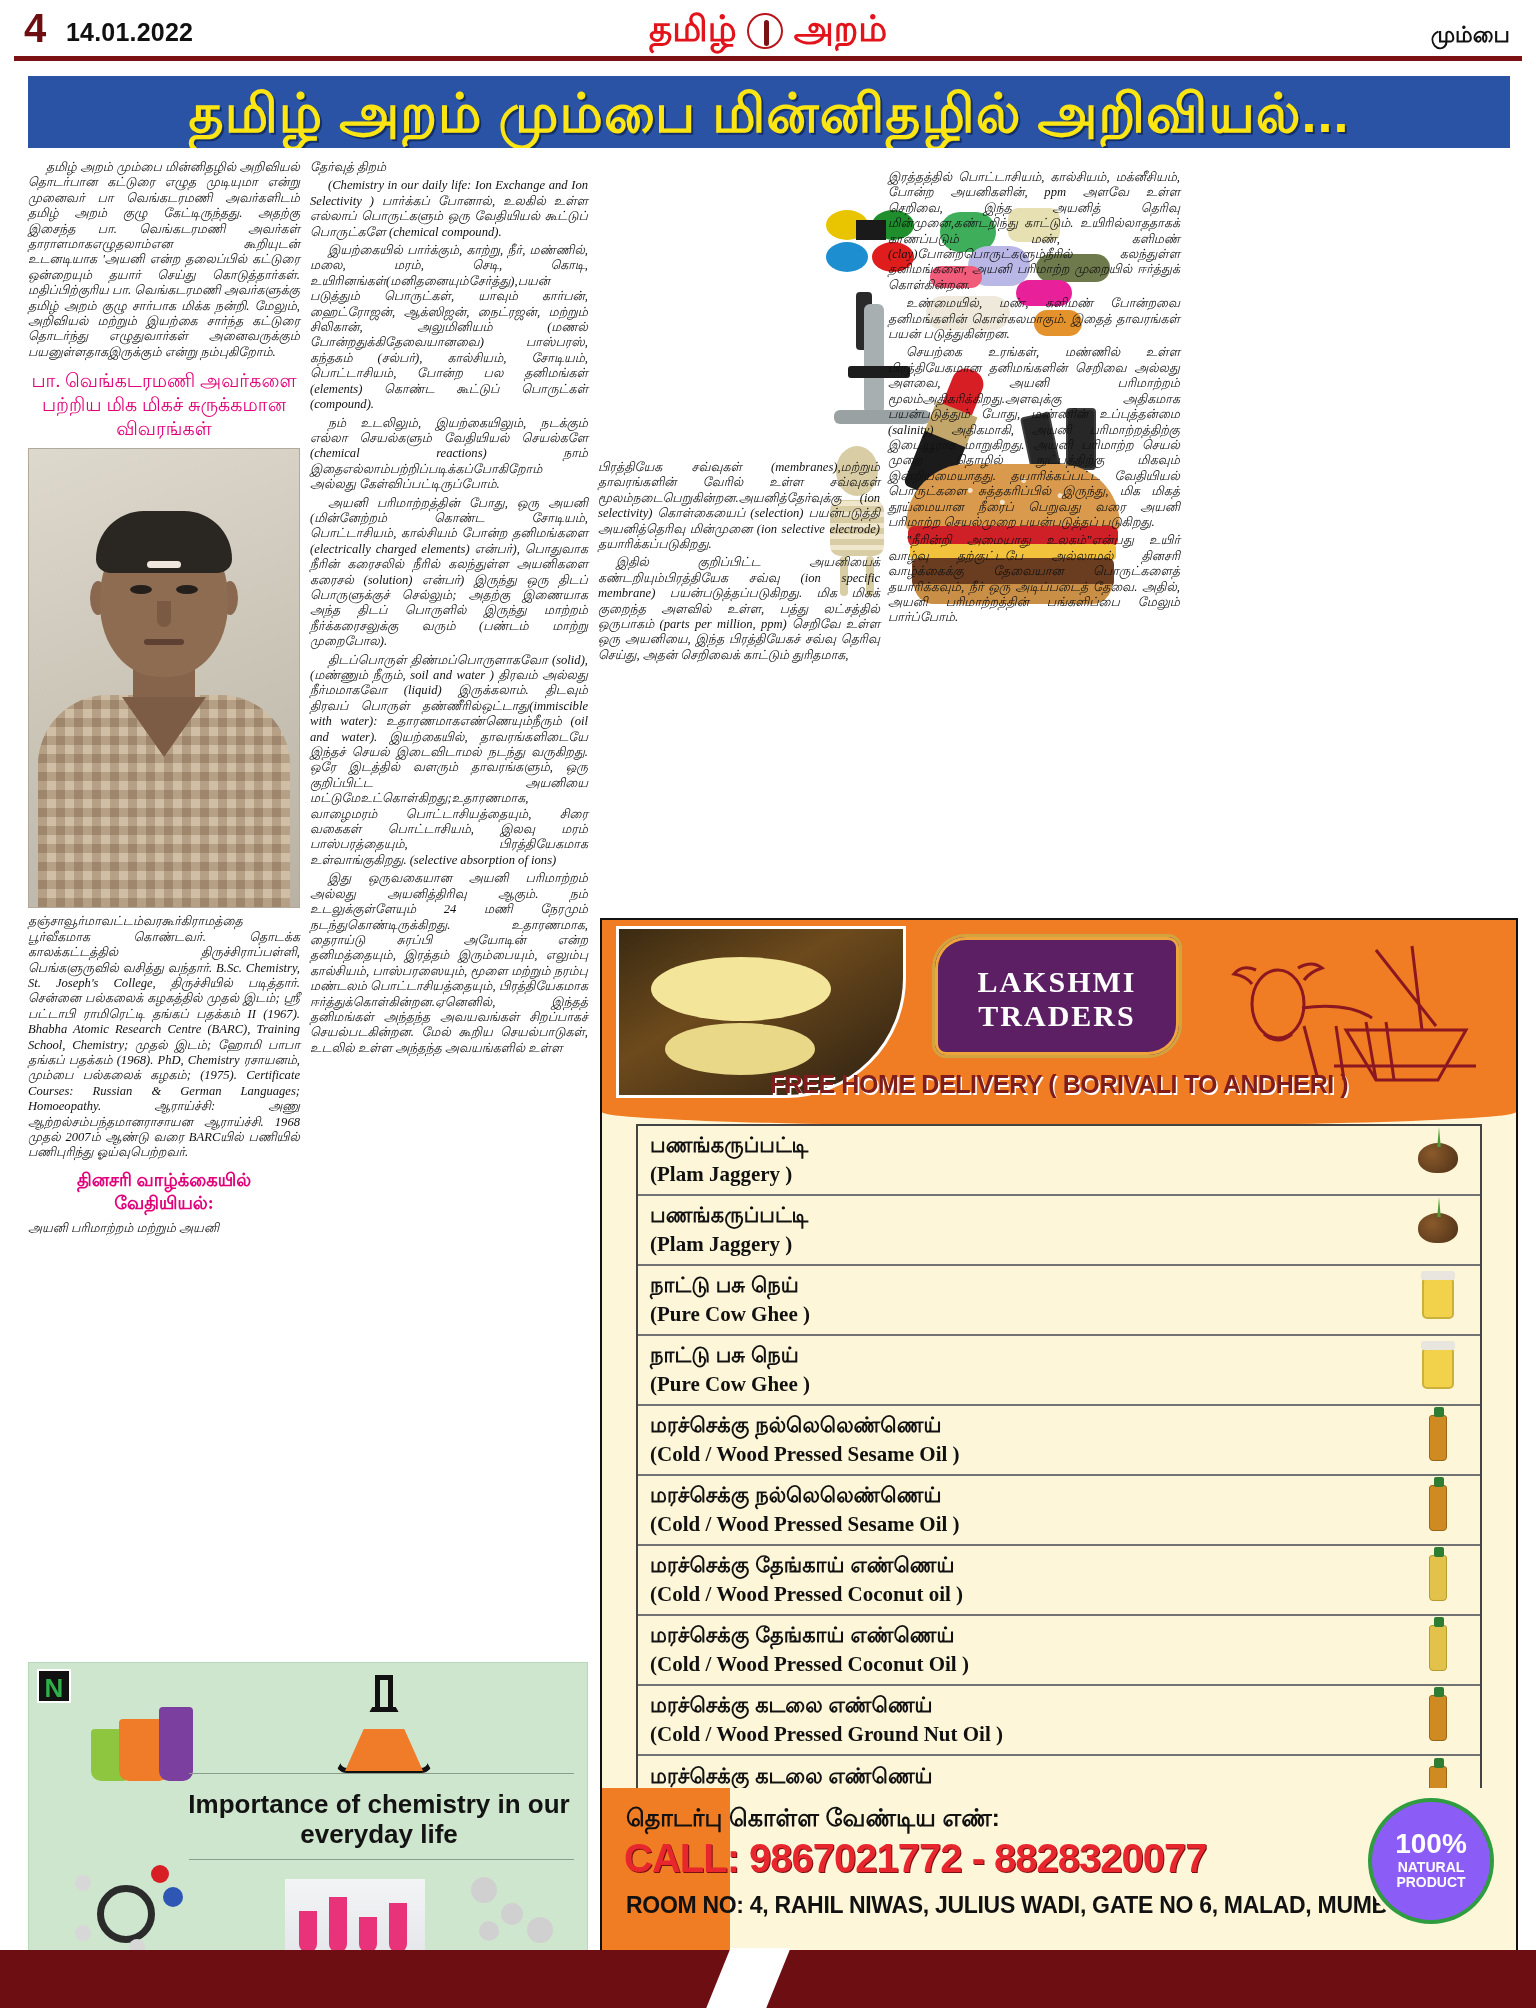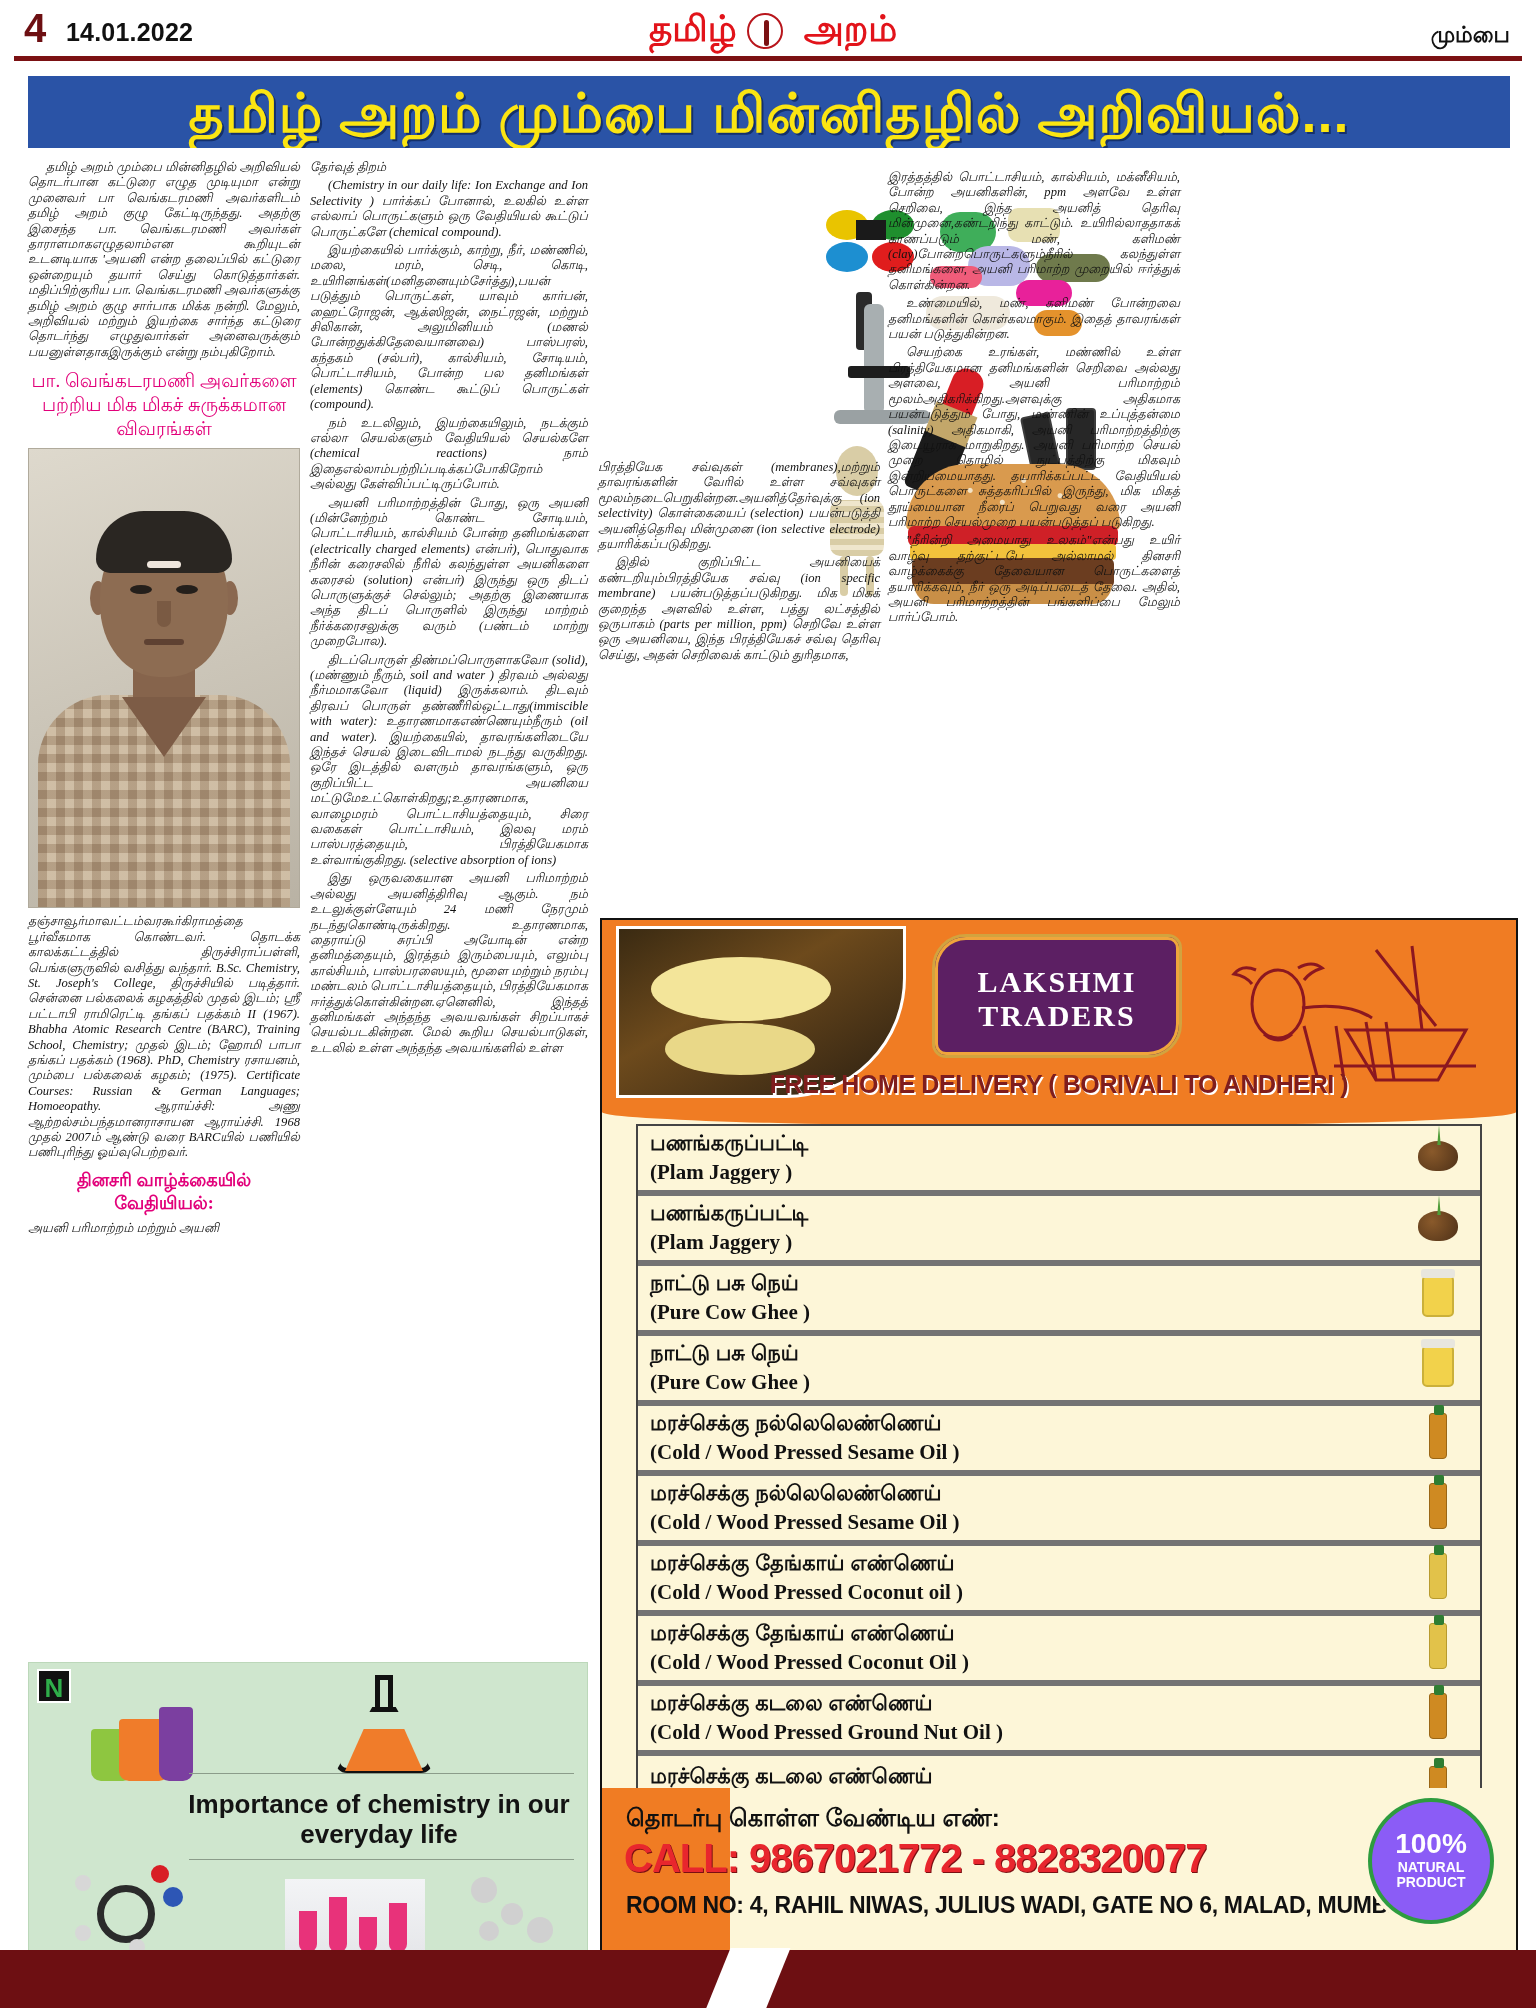--- a/index.html
+++ b/index.html
@@ -9,21 +9,21 @@
     font-family:"Liberation Serif", serif;
   }
   
   .masthead{ position:absolute; left:0; top:0; width:1536px; height:62px; }
   .mh-page{ position:absolute; left:24px; top:6px; font-family:"Liberation Sans",sans-serif;
             font-weight:bold; font-size:40px; color:#6d0f12; }
   .mh-date{ position:absolute; left:66px; top:18px; font-family:"Liberation Sans",sans-serif;
             font-weight:bold; font-size:25px; color:#111; letter-spacing:.2px;text-align:center; }
   .mh-logo{ position:absolute; left:0; top:8px; width:1536px; text-align:center;
             font-family:"Liberation Sans",sans-serif; }
-  .mh-logo .t{ font-size:36px; font-weight:bold; color:#e2131a; vertical-align:middle;margin-left:10px; }
+  .mh-logo .t{ font-size:36px; font-weight:bold; color:#e2131a; vertical-align:middle; }
   .mh-seal{ display:inline-block; width:36px; height:36px; border-radius:50%;
             border:2px solid #b8161c; background:#fff; vertical-align:middle; margin:0 6px;
             position:relative; }
   .mh-seal:after{ content:""; position:absolute; left:15px; top:5px; width:5px; height:26px;
             border-radius:3px; background:#7b1113; }
   .mh-city{ position:absolute; right:26px; top:22px; font-family:"Liberation Sans",sans-serif;
             font-weight:bold; font-size:22px; color:#111; }
   .mh-rule{ position:absolute; left:14px; top:56px; width:1508px; height:5px; background:#7b1113; }
 
   
@@ -186,21 +186,21 @@
   .ad-logo .l2{ font-size:30px; }
   .ad-ox{ position:absolute; right:10px; top:10px; width:280px; height:168px; color:#8b1720; }
   .ad-free{ position:absolute; left:0; top:150px; width:914px; text-align:center;
             font-family:"Liberation Sans",sans-serif; font-weight:bold; font-size:25px;
             color:#7f1d1d; text-shadow:1.5px 1.5px 0 #fff; letter-spacing:-.4px; }
   .ad-wave{ position:absolute; left:0; top:178px; width:914px; height:28px; background:#f07c23;
             border-radius:0 0 60% 60%; }
 
   .plist{ position:absolute; left:34px; top:204px; width:846px;
           background:#fdf6d8; border:2px solid #444; }
-  .prow{ display:flex; align-items:center; height:70px; border-bottom:6px solid #737373; }
+  .prow{ display:flex; align-items:center; height:70px; border-bottom:2px solid #737373; }
   .prow:last-child{ border-bottom:none; }
   .prow .txt{ flex:1; padding-left:12px; }
   .prow .ta{ font-family:"Liberation Sans",sans-serif; font-weight:bold; font-size:21px;
              color:#111; line-height:28px; }
   .prow .en{ font-family:"Liberation Serif",serif; font-weight:bold; font-size:21px;
              color:#111; line-height:30px; }
   .prow .ic{ width:84px; text-align:center; }
   .ic .jag{ display:inline-block; width:40px;height:30px;border-radius:50% 50% 45% 45%;
             background:radial-gradient(circle at 35% 35%,#8a5a2b,#4d3017); position:relative;}
   .ic .jag:after{ content:""; position:absolute; left:10px; top:-16px; width:22px;height:20px;

